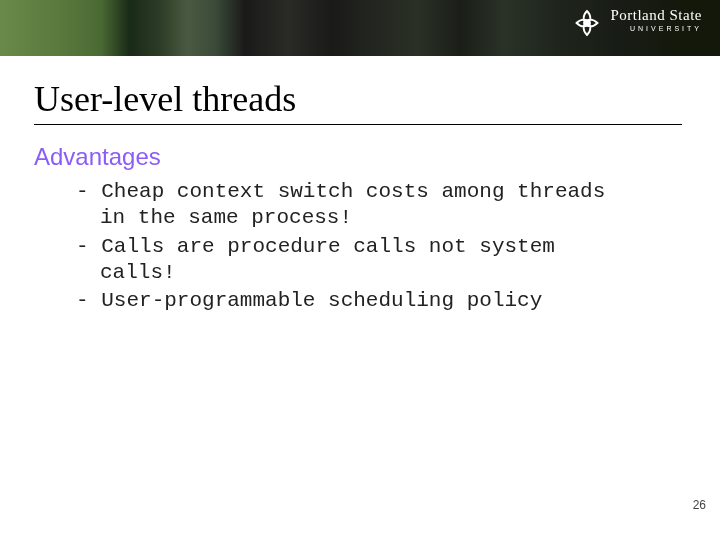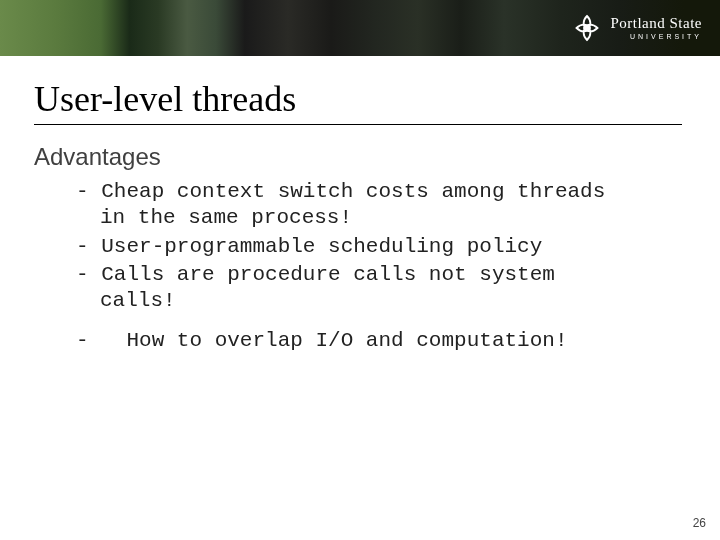--- a/index.html
+++ b/index.html
@@ -13,48 +13,48 @@
       #4a5a42 26%, #3a4a38 30%,
       #1a1a1a 34%, #2a2a26 40%,
       #1a1a18 46%, #222620 52%,
       #2a3026 58%, #1a1e18 64%,
       #2a3228 70%, #1e241c 78%,
       #181c16 86%, #14180a 95%, #14180a 100%);
     position: relative;
   }
   .logo {
     position: absolute; right: 18px; top: 8px;
-    display: flex; align-items: center; height: 40px;
+    display: flex; align-items: flex-start; height: 40px;
     color: #fff;
   }
   .logo-mark { width: 30px; height: 30px; margin-right: 8px; }
   .logo-text { display: flex; flex-direction: column; line-height: 1; }
   .logo-main { font-family: Georgia, 'Times New Roman', serif; font-size: 15px; letter-spacing: 0.5px; }
   .logo-sub  { font-size: 7px; letter-spacing: 3px; margin-top: 2px; text-align: right; }
   .content { padding: 22px 38px 0 34px; }
   .title {
     font-family: Georgia, 'Times New Roman', serif;
     font-size: 36px; font-weight: 400; color: #000;
     border-bottom: 1px solid #000;
     padding-bottom: 4px; margin-bottom: 18px;
   }
   .section-head {
-    font-size: 24px; color: #404040; margin-bottom: 8px;
+    font-size: 24px; color: #8b5cf6; margin-bottom: 8px;
   }
   ul.dash { list-style: none; padding-left: 42px; margin-bottom: 14px; font-family: Liberation Mono, monospace; }
   ul.dash li {
     font-size: 21px; color: #222; line-height: 1.25;
     padding-left: 24px; text-indent: -24px; margin-bottom: 2px;
     max-width: 560px;
   }
   ul.dash li::before { content: "- "; }
   ul.dash.wide li::before { content: "-   "; white-space: pre; }
   ul.dash.wide li { padding-left: 40px; text-indent: -40px; }
   .page-num {
-    position: absolute; right: 14px; bottom: 10px;
+    position: absolute; right: 14px; bottom: 28px;
     font-size: 12px; color: #444;
   }
 </style>
 </head>
 <body>
 
 <div class="slide">
 
   <div class="header-band">
     <div class="logo">
@@ -73,23 +73,22 @@
       </div>
     </div>
   </div>
 
   <div class="content">
     <h1 class="title">User-level threads</h1>
 
     <div class="section-head">Advantages</div>
     <ul class="dash">
       <li>Cheap context switch costs among threads in the same process!</li>
+      <li>Calls are procedure calls not system calls!</li>
       <li>User-programmable scheduling policy</li>
-      <li>Calls are procedure calls not system calls!</li>
     </ul>
 
     <ul class="dash wide">
-      <li>How to overlap I/O and computation!</li>
     </ul>
   </div>
 
   <div class="page-num">26</div>
 </div>
 
 </body></html>

